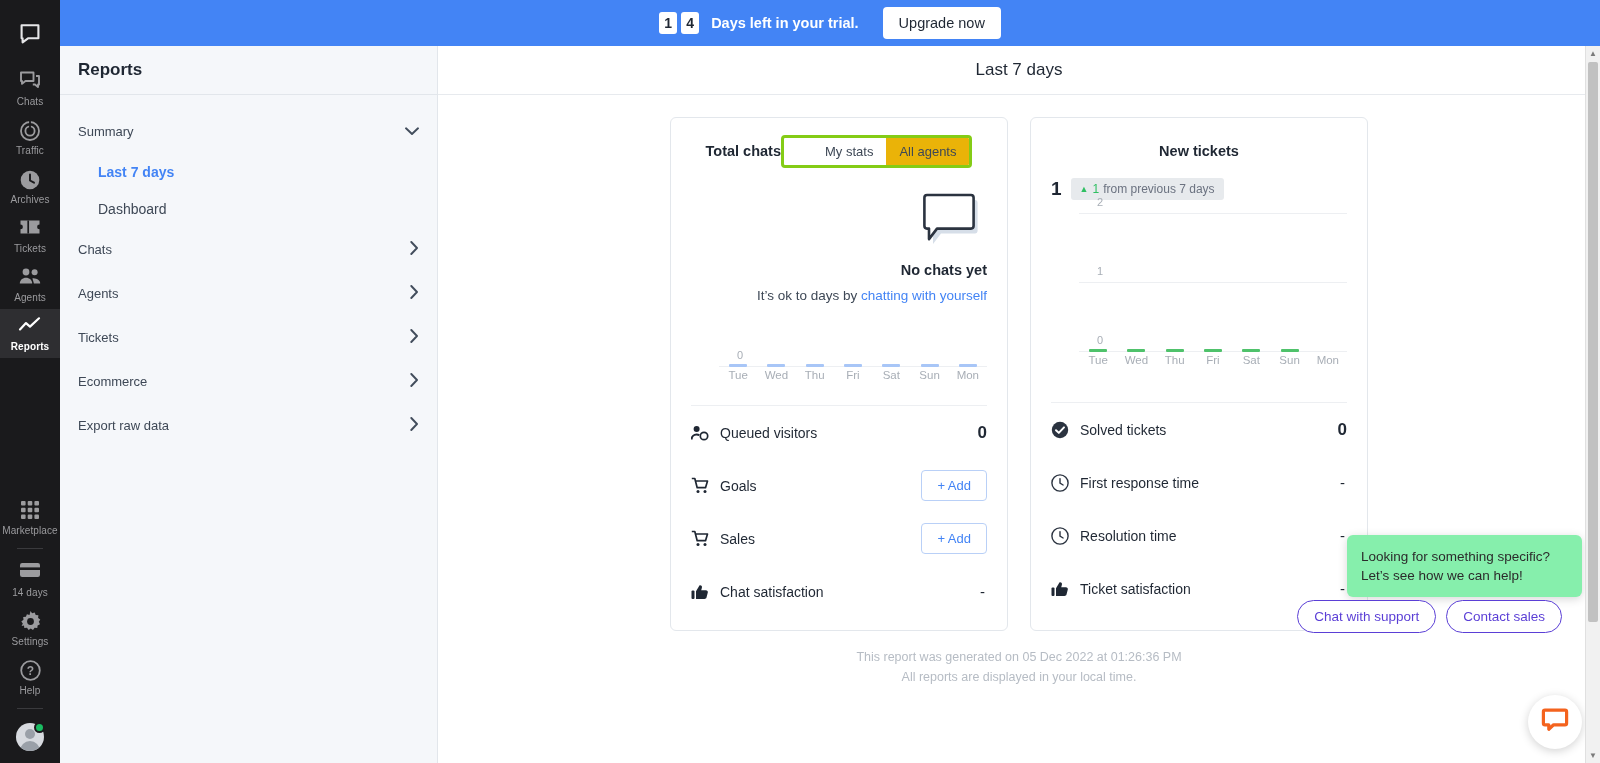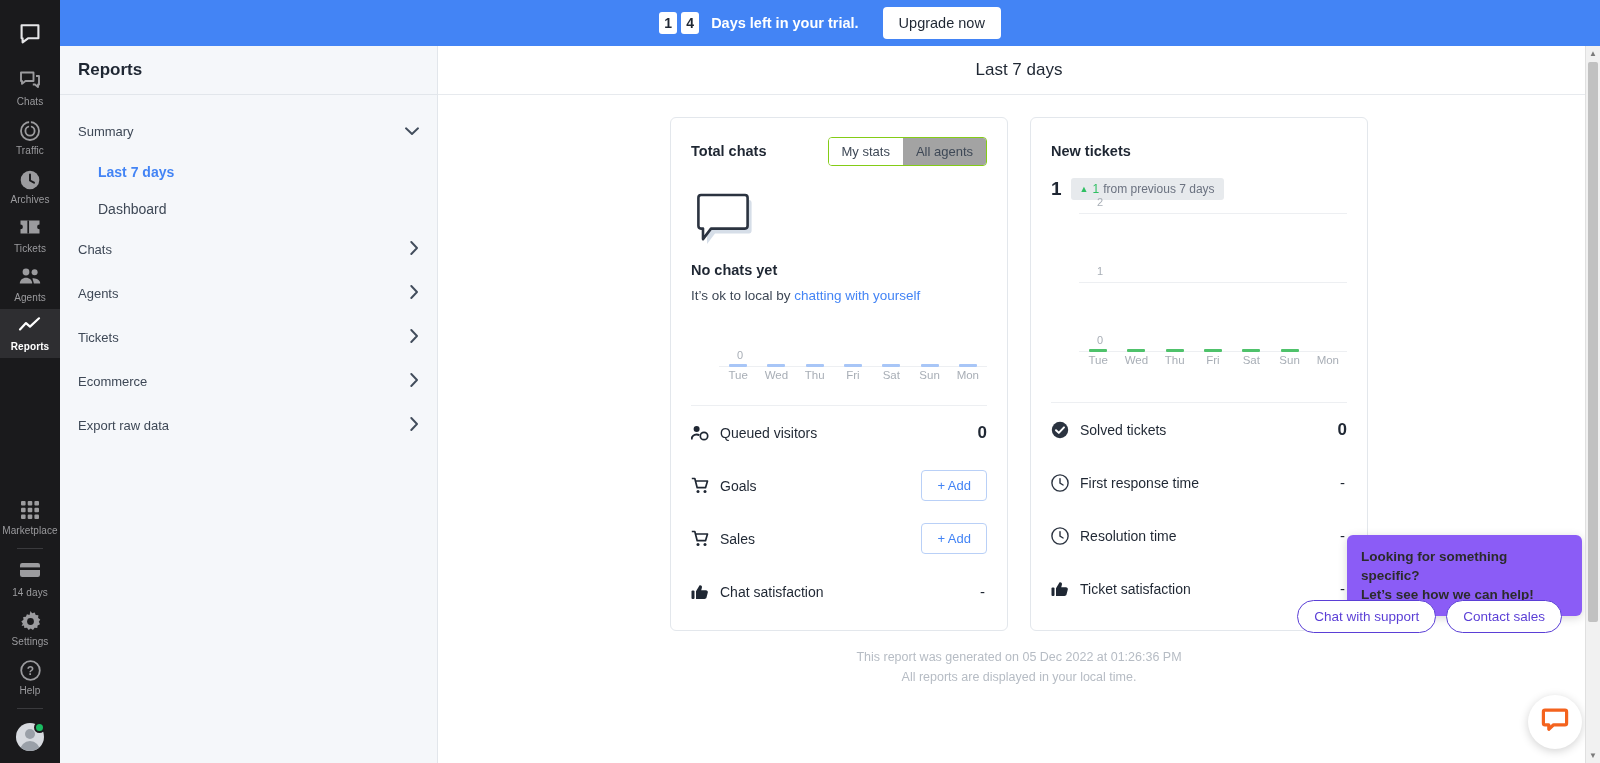--- a/index.html
+++ b/index.html
@@ -102,33 +102,33 @@
     border-bottom: 1px solid #E7EAEE;
   }
   .main-head h2 { font-size: 17px; color: #1F2733; font-weight: normal; }
   .board {
     display: flex; gap: 22px; justify-content: center; padding-top: 22px;
   }
   .card {
     width: 338px; background: #fff; border: 1px solid #E3E7EC;
     border-radius: 6px; padding: 18px 20px 12px;
   }
-  .card-head { display: flex; align-items: center; justify-content: space-between; height: 30px; }
+  .card-head { display: flex; align-items: center; justify-content: center; height: 30px; }
   .card-title { font-size: 14.5px; font-weight: bold; color: #1F2733; }
   .seg {
-    display: flex; border: 1px solid #84cc16; border-radius: 4px; overflow: hidden;
+    display: flex; border: 3px solid #84cc16; border-radius: 4px; overflow: hidden; padding-left: 28px;
   }
   .seg button {
     font-family: inherit; font-size: 13px; padding: 6px 13px; border: none;
     background: #fff; color: #3E4856; cursor: pointer;
   }
-  .seg button.on { background: #a3a3a3; }
-
-  
-  .empty { text-align: left; padding: 22px 0 4px; }
+  .seg button.on { background: #eab308; }
+
+  
+  .empty { text-align: right; padding: 22px 0 4px; }
   .empty-title { font-size: 14.5px; font-weight: bold; color: #1F2733; margin-top: 8px; }
   .empty-sub { font-size: 13.5px; color: #3E4856; margin-top: 10px; }
   .empty-sub a { color: #4384F5; text-decoration: none; cursor: pointer; }
 
   
   .chart { position: relative; height: 120px; margin-top: 10px; }
   .chart.flat { height: 56px; margin-top: 26px; }
   .plot { position: absolute; left: 28px; right: 0; top: 0; bottom: 22px; }
   .gridline { position: absolute; left: 0; right: 0; height: 1px; background: #EDEFF2; }
   .ytick {
@@ -171,23 +171,23 @@
     padding: 7px 15px; cursor: pointer; display:flex; align-items:center; gap:5px;
   }
 
   .foot {
     text-align: center; margin-top: 16px; color: #B6BCC4; font-size: 12.5px; line-height: 20px;
   }
 
   
   .tip {
     position: absolute; right: 18px; top: 535px; width: 235px;
-    background: #8b5cf6; border-radius: 6px; padding: 12px 14px;
+    background: #86efac; border-radius: 6px; padding: 12px 14px;
     box-shadow: 0 2px 10px rgba(0,0,0,.16); font-size: 13.5px;
-    color: #2B2B2B; line-height: 19px; z-index: 20; font-weight: bold;
+    color: #2B2B2B; line-height: 19px; z-index: 20;
   }
   .wbtns { position: absolute; right: 38px; top: 600px; z-index: 20;
            display: flex; flex-direction: row; align-items: flex-end; gap: 10px; }
   .wbtn {
     border: 1px solid #5B3FD6; color: #5B3FD6; background: #fff;
     border-radius: 18px; font-size: 13.5px; font-family: inherit;
     padding: 8px 16px; cursor: pointer; white-space: nowrap;
   }
   .fab {
     position: absolute; right: 18px; bottom: 14px; width: 54px; height: 54px;
@@ -440,21 +440,21 @@
         </div>
 
         <div class="empty">
           <span>
             <svg width="70" height="62" viewBox="0 0 70 62">
               <path d="M14 12h44c1.6 0 2.6 1.2 2.6 2.8v28c0 1.6-1 2.8-2.6 2.8H24l-8 10.5V45.6h-2c-1.6 0-2.6-1.2-2.6-2.8v-28C11.4 13.2 12.4 12 14 12z" fill="#D6DEE8"></path>
               <path d="M10 7h44c1.6 0 2.6 1.2 2.6 2.8v28c0 1.6-1 2.8-2.6 2.8H20l-8 10.5V40.6h-2c-1.6 0-2.6-1.2-2.6-2.8v-28C7.4 8.2 8.4 7 10 7z" fill="#ffffff" stroke="#2B3340" stroke-width="2.6" stroke-linejoin="round"></path>
             </svg>
           </span>
           <div class="empty-title">No chats yet</div>
-          <div class="empty-sub"><span>It’s ok to local by </span><a>chatting with yourself</a></div>
+          <div class="empty-sub"><span>It’s ok to days by </span><a>chatting with yourself</a></div>
         </div>
 
         <div class="chart flat">
           <div class="plot">
             <div class="gridline" style="bottom:0"></div>
             <div class="ytick" style="bottom:0">0</div>
             <div class="bars">
               <div class="barcell">
                   <div class="bar" style="height:3px;background:#A8C6F7"></div>
                 </div>

